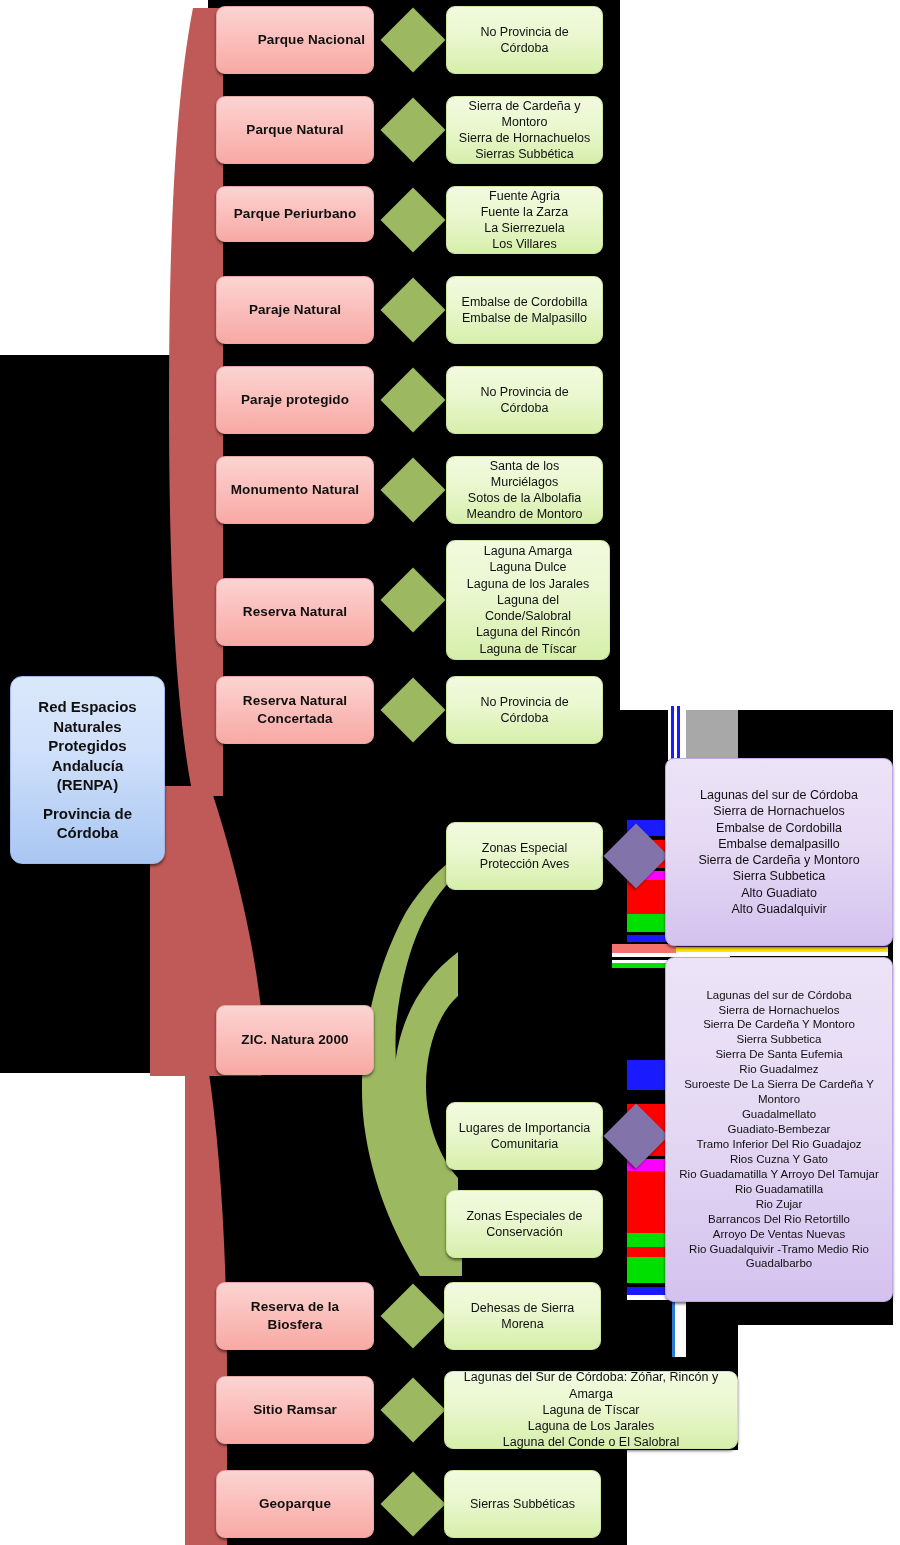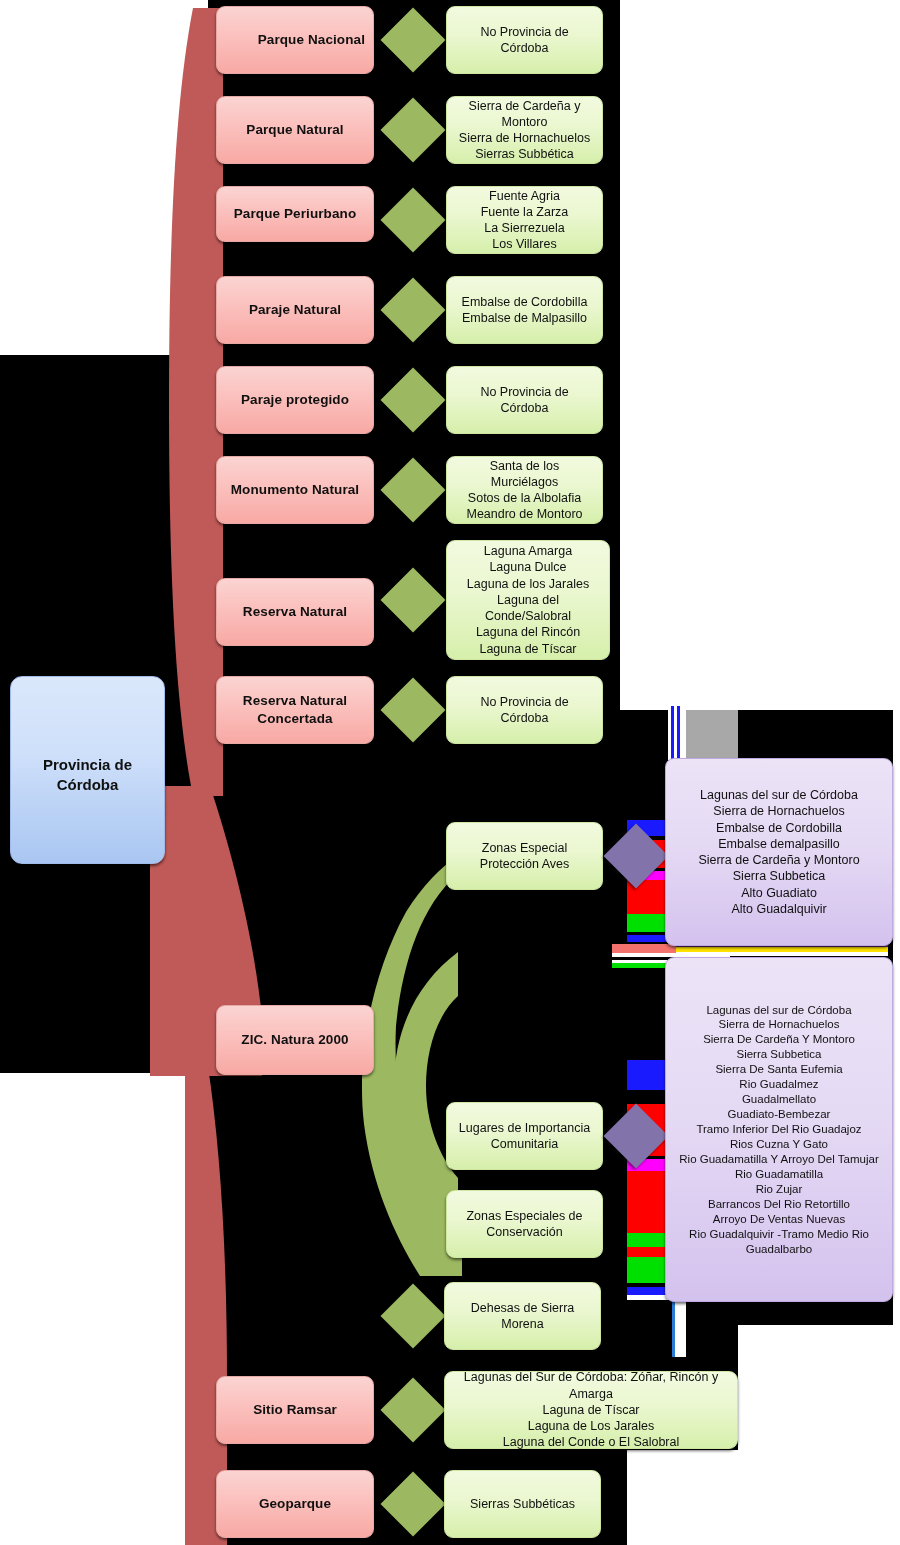--- a/index.html
+++ b/index.html
@@ -160,20 +160,21 @@
     <i style="background:#000000;height:4px;"></i>
     <i style="background:#1a1aff;height:8px;"></i>
     <i style="background:#ffffff;height:5px;"></i>
   </div>
   <div class="vbars" style="left:672px;top:1295px;width:14px;height:62px;">
     <i style="background:#2b7bd4;width:3px;"></i>
     <i style="background:#ffffff;width:11px;"></i>
   </div>
 
   <div class="node blue" style="left:10px;top:676px;width:155px;height:188px;">
+    <span class="ln1">Red Espacios Naturales Protegidos Andalucía (RENPA)</span>
     <span class="ln2">Provincia de Córdoba</span>
   </div>
 
   <div class="node pink" style="left:216px;top:6px;width:158px;height:68px;justify-content:flex-end;">
     <span>Parque Nacional</span>
   </div>
   <div class="diamond olive" style="left:390px;top:17px;width:46px;height:46px;"></div>
   <div class="node green" style="left:446px;top:6px;width:157px;height:68px;">
     <span class="stack">
       <span class="row">No Provincia de Córdoba</span>
@@ -293,39 +294,43 @@
   </div>
   <div class="diamond violet" style="left:613px;top:1113px;width:46px;height:46px;"></div>
   <div class="node purple" style="left:665px;top:957px;width:228px;height:345px;font-size:11.5px;">
     <span class="stack">
       <span class="row">Lagunas del sur de Córdoba</span>
       <span class="row">Sierra de Hornachuelos</span>
       <span class="row">Sierra De Cardeña Y Montoro</span>
       <span class="row">Sierra Subbetica</span>
       <span class="row">Sierra De Santa Eufemia</span>
       <span class="row">Rio Guadalmez</span>
+      <span class="row">Suroeste De La Sierra De Cardeña Y Montoro</span>
       <span class="row">Guadalmellato</span>
       <span class="row">Guadiato-Bembezar</span>
       <span class="row">Tramo Inferior Del Rio Guadajoz</span>
       <span class="row">Rios Cuzna Y Gato</span>
       <span class="row">Rio Guadamatilla Y Arroyo Del Tamujar</span>
       <span class="row">Rio Guadamatilla</span>
       <span class="row">Rio Zujar</span>
       <span class="row">Barrancos Del Rio Retortillo</span>
       <span class="row">Arroyo De Ventas Nuevas</span>
       <span class="row">Rio Guadalquivir -Tramo Medio Rio Guadalbarbo</span>
     </span>
   </div>
 
   <div class="node green" style="left:446px;top:1190px;width:157px;height:68px;">
     <span class="stack">
       <span class="row">Zonas Especiales de Conservación</span>
     </span>
   </div>
 
+  <div class="node pink" style="left:216px;top:1282px;width:158px;height:68px;">
+    <span>Reserva de la Biosfera</span>
+  </div>
   <div class="diamond olive" style="left:390px;top:1293px;width:46px;height:46px;"></div>
   <div class="node green" style="left:444px;top:1282px;width:157px;height:68px;">
     <span class="stack">
       <span class="row">Dehesas de Sierra Morena</span>
     </span>
   </div>
 
   <div class="node pink" style="left:216px;top:1376px;width:158px;height:68px;">
     <span>Sitio Ramsar</span>
   </div>

